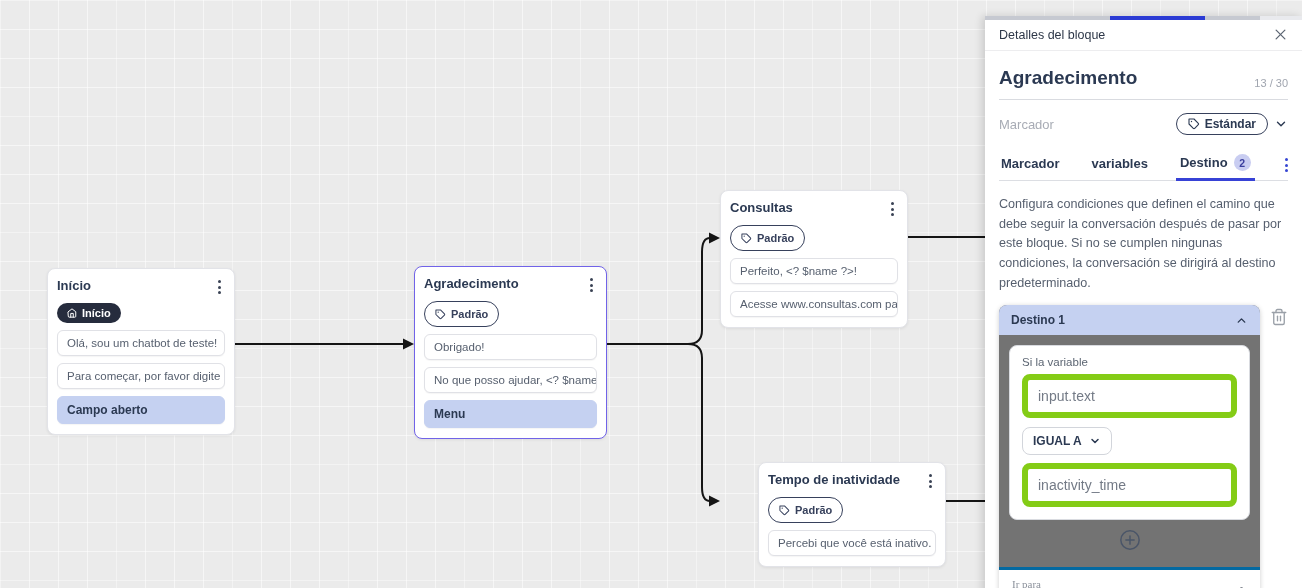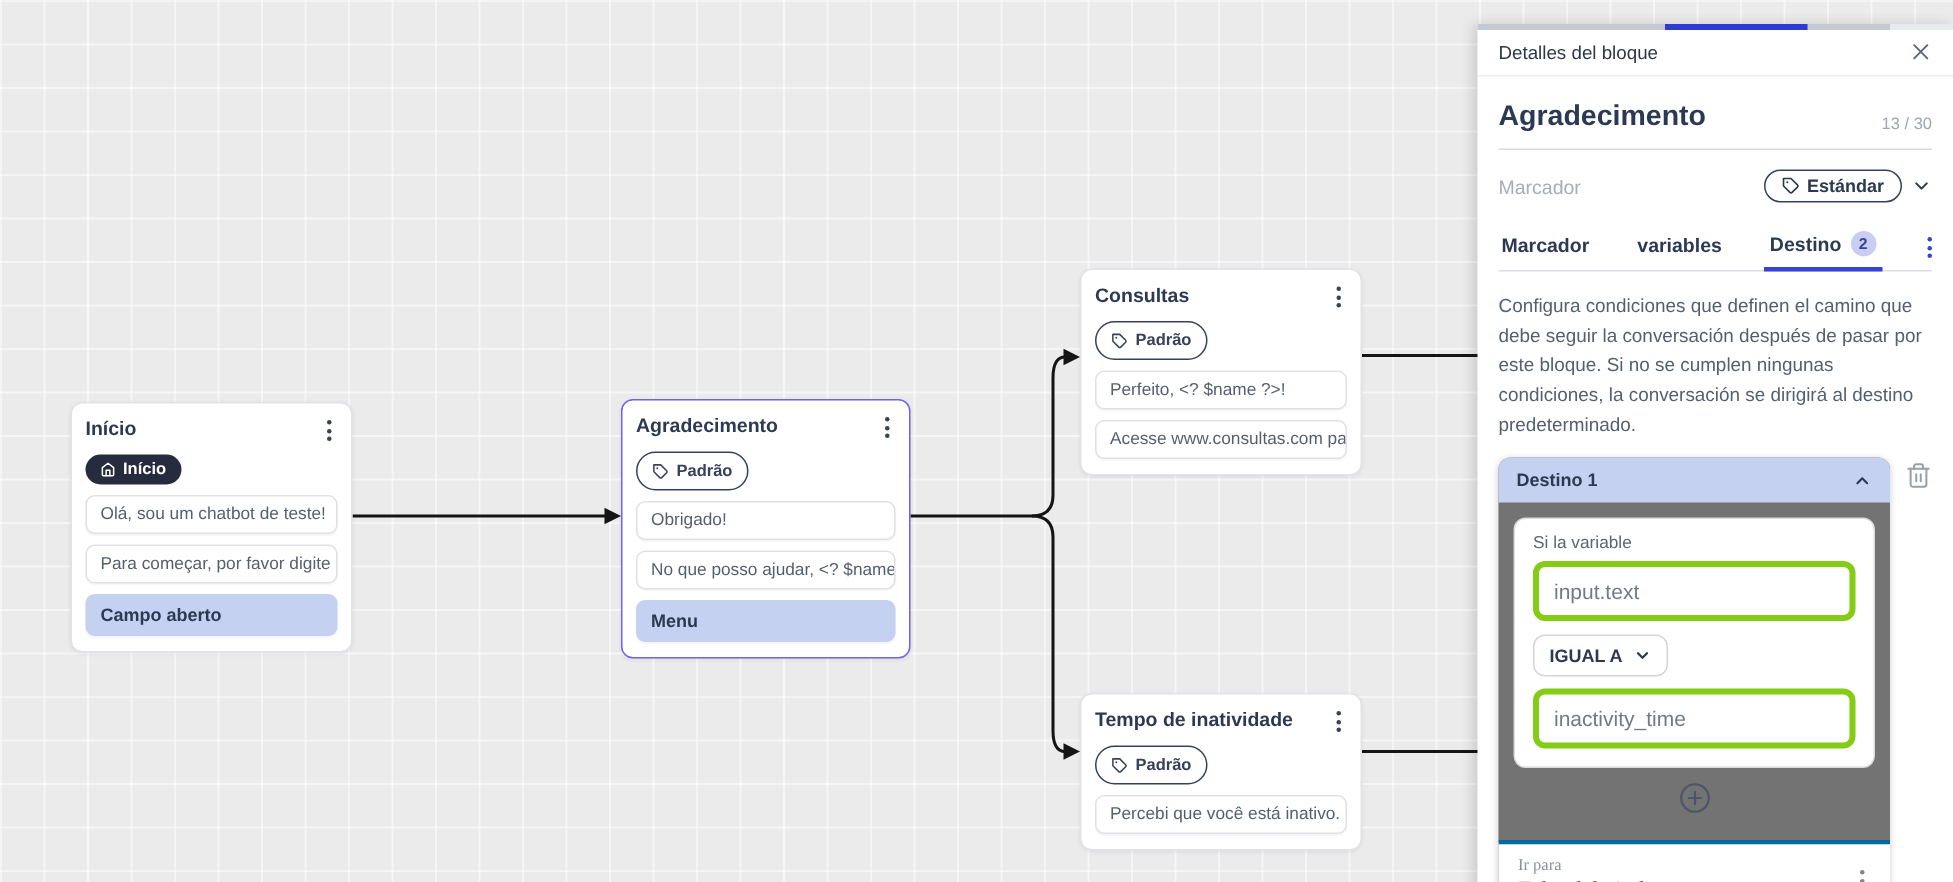--- a/index.html
+++ b/index.html
@@ -95,21 +95,21 @@
   .dest-card { flex:1; background:#737373; border-radius:8px; box-shadow:0 1px 5px rgba(0,0,0,.2); }
   .dest-head {
     background:#c5d1f1; border-radius:8px 8px 0 0; padding:8px 12px;
     display:flex; justify-content:space-between; align-items:center;
     font-size:12px; font-weight:700; color:#2b3952; cursor:pointer;
   }
   .dest-body { padding:10px 10px 2px; }
   .cond-card { border:1px solid #d9dbe0; border-radius:8px; padding:10px 12px 12px; background:#fff; }
   .cond-label { font-size:11.5px; color:#5c6572; }
   .cond-input {
-    margin-top:6px; border:4px solid #84cc16; border-radius:8px; background:#fff;
+    margin-top:6px; border:6px solid #84cc16; border-radius:8px; background:#fff;
     padding:8px 10px; font-size:14px; color:#737a86;
   }
   .op-box {
     display:inline-flex; align-items:center; gap:7px; margin:9px 0 2px;
     border:1px solid #d2d5db; border-radius:8px; background:#fff;
     padding:6px 10px; font-size:12px; font-weight:700; color:#2b3952; cursor:pointer;
   }
   .plus-row { text-align:center; padding:9px 0 10px; }
   .plus-btn { display:inline-flex; color:#4a5568; cursor:pointer; }
   .dest-foot {
@@ -176,41 +176,41 @@
           <path d="M20.59 13.41l-7.17 7.17a2 2 0 0 1-2.83 0L2 12V2h10l8.59 8.59a2 2 0 0 1 0 2.82z"></path>
           <circle cx="7" cy="7" r="1.4" fill="#37415c" stroke="none"></circle>
         </svg>
       <span>Padrão</span>
     </span>
     <div class="msg">Obrigado!</div>
     <div class="msg">No que posso ajudar, &lt;? $name ...</div>
     <div class="msg highlight">Menu</div>
   </div>
 
-  <div class="node" style="left:720px; top:179px; width:188px;">
+  <div class="node" style="left:720px; top:190px; width:188px;">
     <div class="node-head">
       <span class="node-title">Consultas</span>
       <span class="kebab">
           <i></i>
           <i></i>
           <i></i>
         </span>
     </div>
     <span class="pill-outline">
       <svg width="11" height="11" viewBox="0 0 24 24" fill="none" stroke="#37415c" stroke-width="2.2" stroke-linecap="round" stroke-linejoin="round">
           <path d="M20.59 13.41l-7.17 7.17a2 2 0 0 1-2.83 0L2 12V2h10l8.59 8.59a2 2 0 0 1 0 2.82z"></path>
           <circle cx="7" cy="7" r="1.4" fill="#37415c" stroke="none"></circle>
         </svg>
       <span>Padrão</span>
     </span>
     <div class="msg">Perfeito, &lt;? $name ?&gt;!</div>
     <div class="msg">Acesse www.consultas.com par...</div>
   </div>
 
-  <div class="node" style="left:720px; top:462px; width:188px;">
+  <div class="node" style="left:758px; top:462px; width:188px;">
     <div class="node-head">
       <span class="node-title">Tempo de inatividade</span>
       <span class="kebab">
           <i></i>
           <i></i>
           <i></i>
         </span>
     </div>
     <span class="pill-outline">
       <svg width="11" height="11" viewBox="0 0 24 24" fill="none" stroke="#37415c" stroke-width="2.2" stroke-linecap="round" stroke-linejoin="round">

